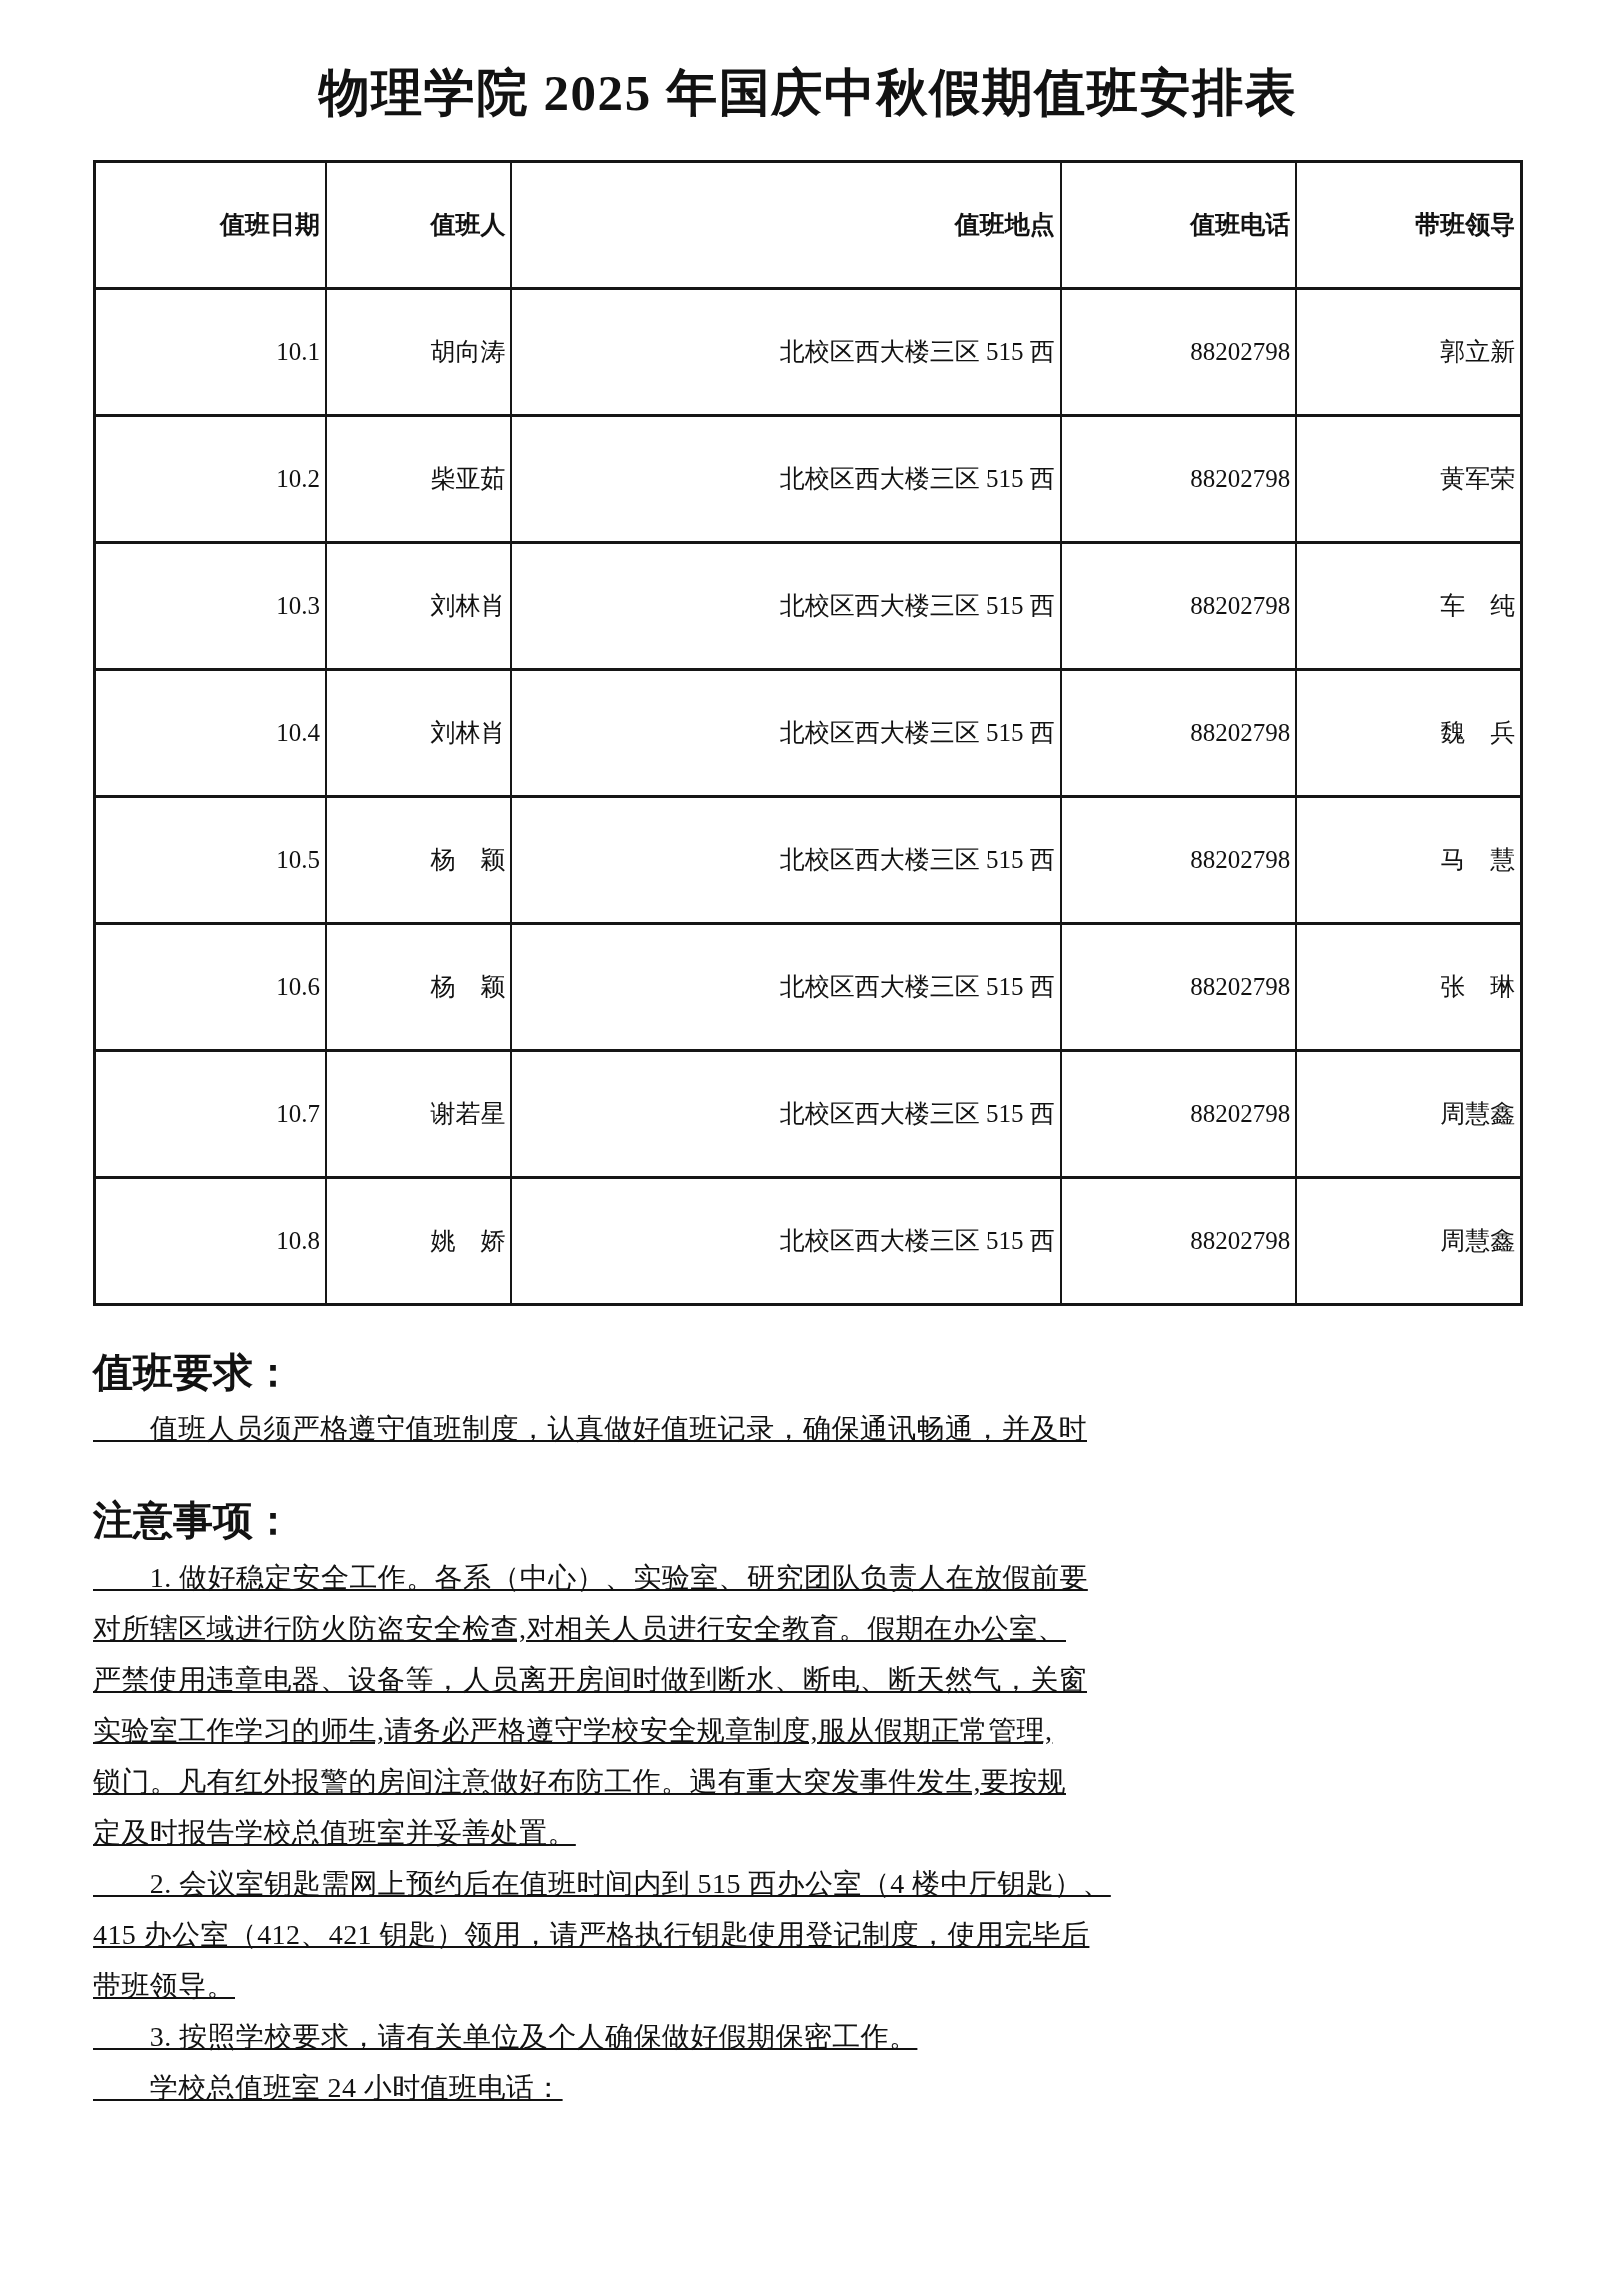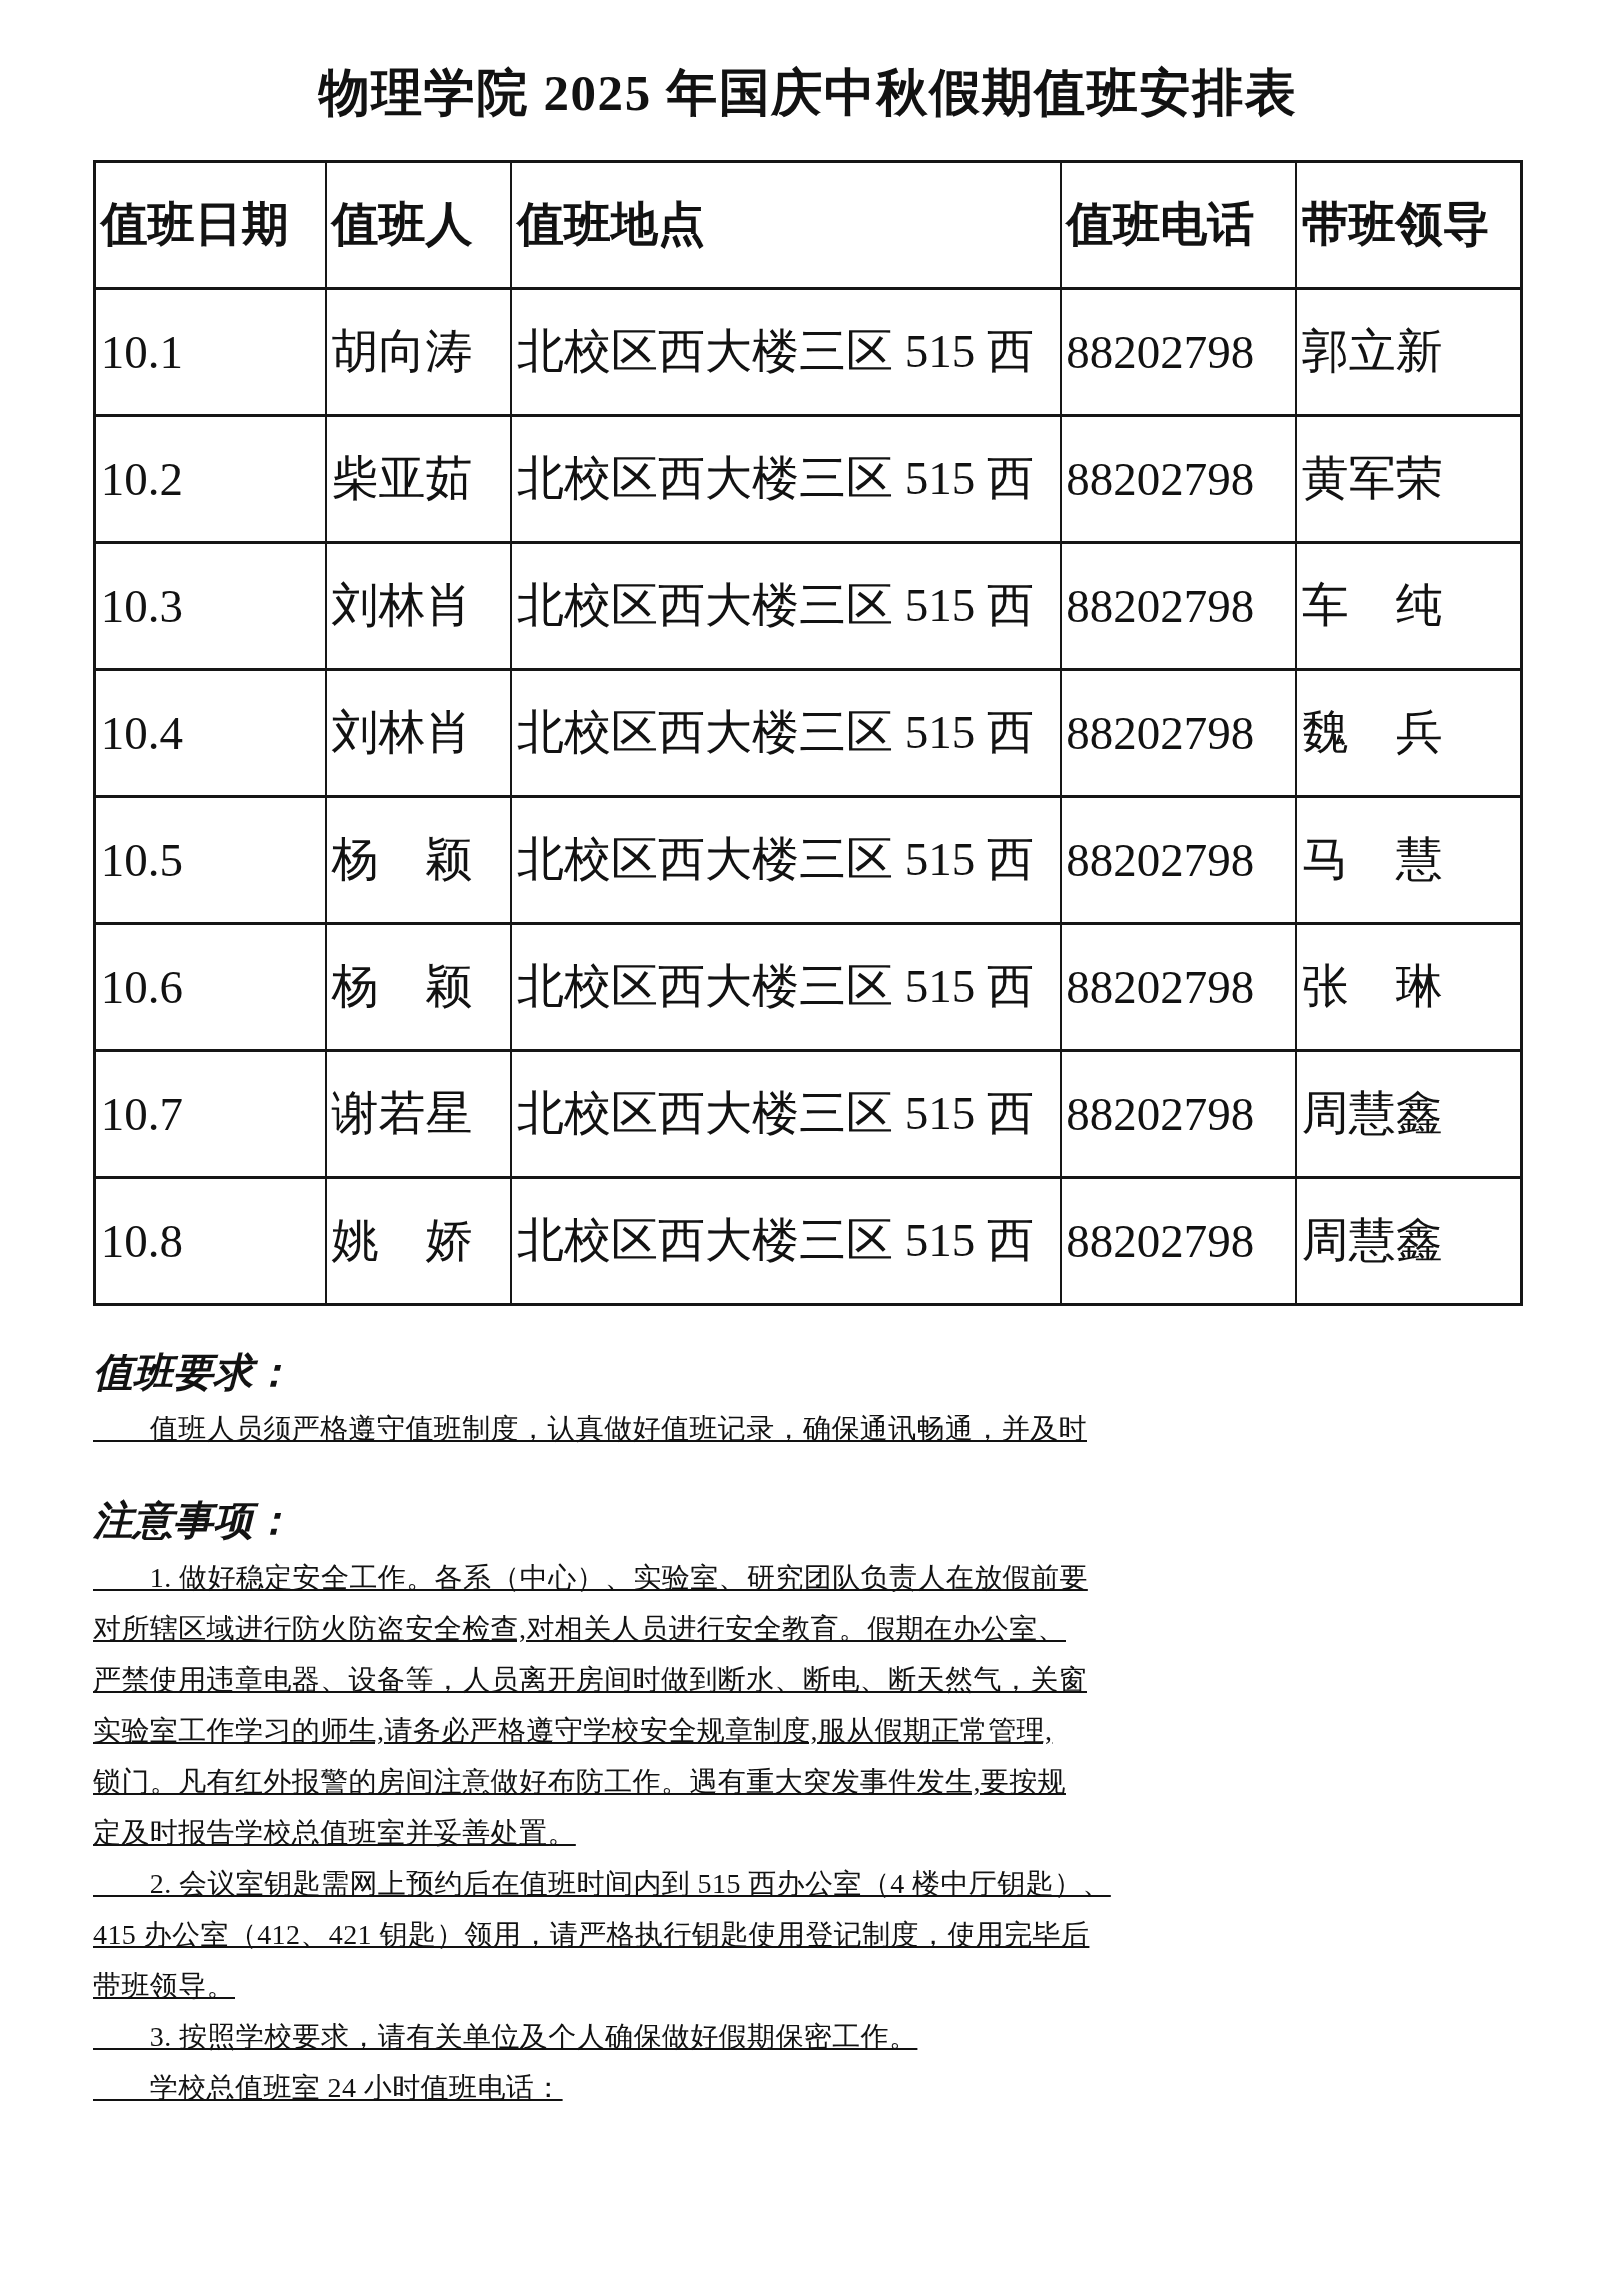--- a/index.html
+++ b/index.html
@@ -36,42 +36,41 @@
     table-layout: fixed;
     border: 3.2px solid #161616;
   }
   .duty-table th,
   .duty-table td {
     border-left: 2.4px solid #161616;
     border-right: 2.4px solid #161616;
     border-top: 3.2px solid #161616;
     border-bottom: 3.2px solid #161616;
     height: 124px;
-    text-align: left;
+    text-align: right;
     vertical-align: middle;
-    font-size: 47px;
+    font-size: 25px;
     padding: 0 4.8px;
     white-space: nowrap;
     overflow: hidden;
   }
   .duty-table th { font-weight: bold; }
   .col-date   { width: 16.2%; }
   .col-person { width: 13.0%; }
   .col-place  { width: 38.5%; }
   .col-phone  { width: 16.5%; }
   .col-leader { width: 15.8%; }
 
   .section { margin: 0; }
   .section-heading {
     margin: 41px 0 4.8px 0;
     font-size: 40px;
     line-height: 52px;
     font-weight: bold;
     white-space: nowrap;
-    font-style: italic;
   }
   .section-heading.notes { }
   .text-line {
     margin: 0;
     font-size: 28px;
     line-height: 51px;
     white-space: nowrap;
     letter-spacing: 0.4px;
     text-decoration: underline;
   }

